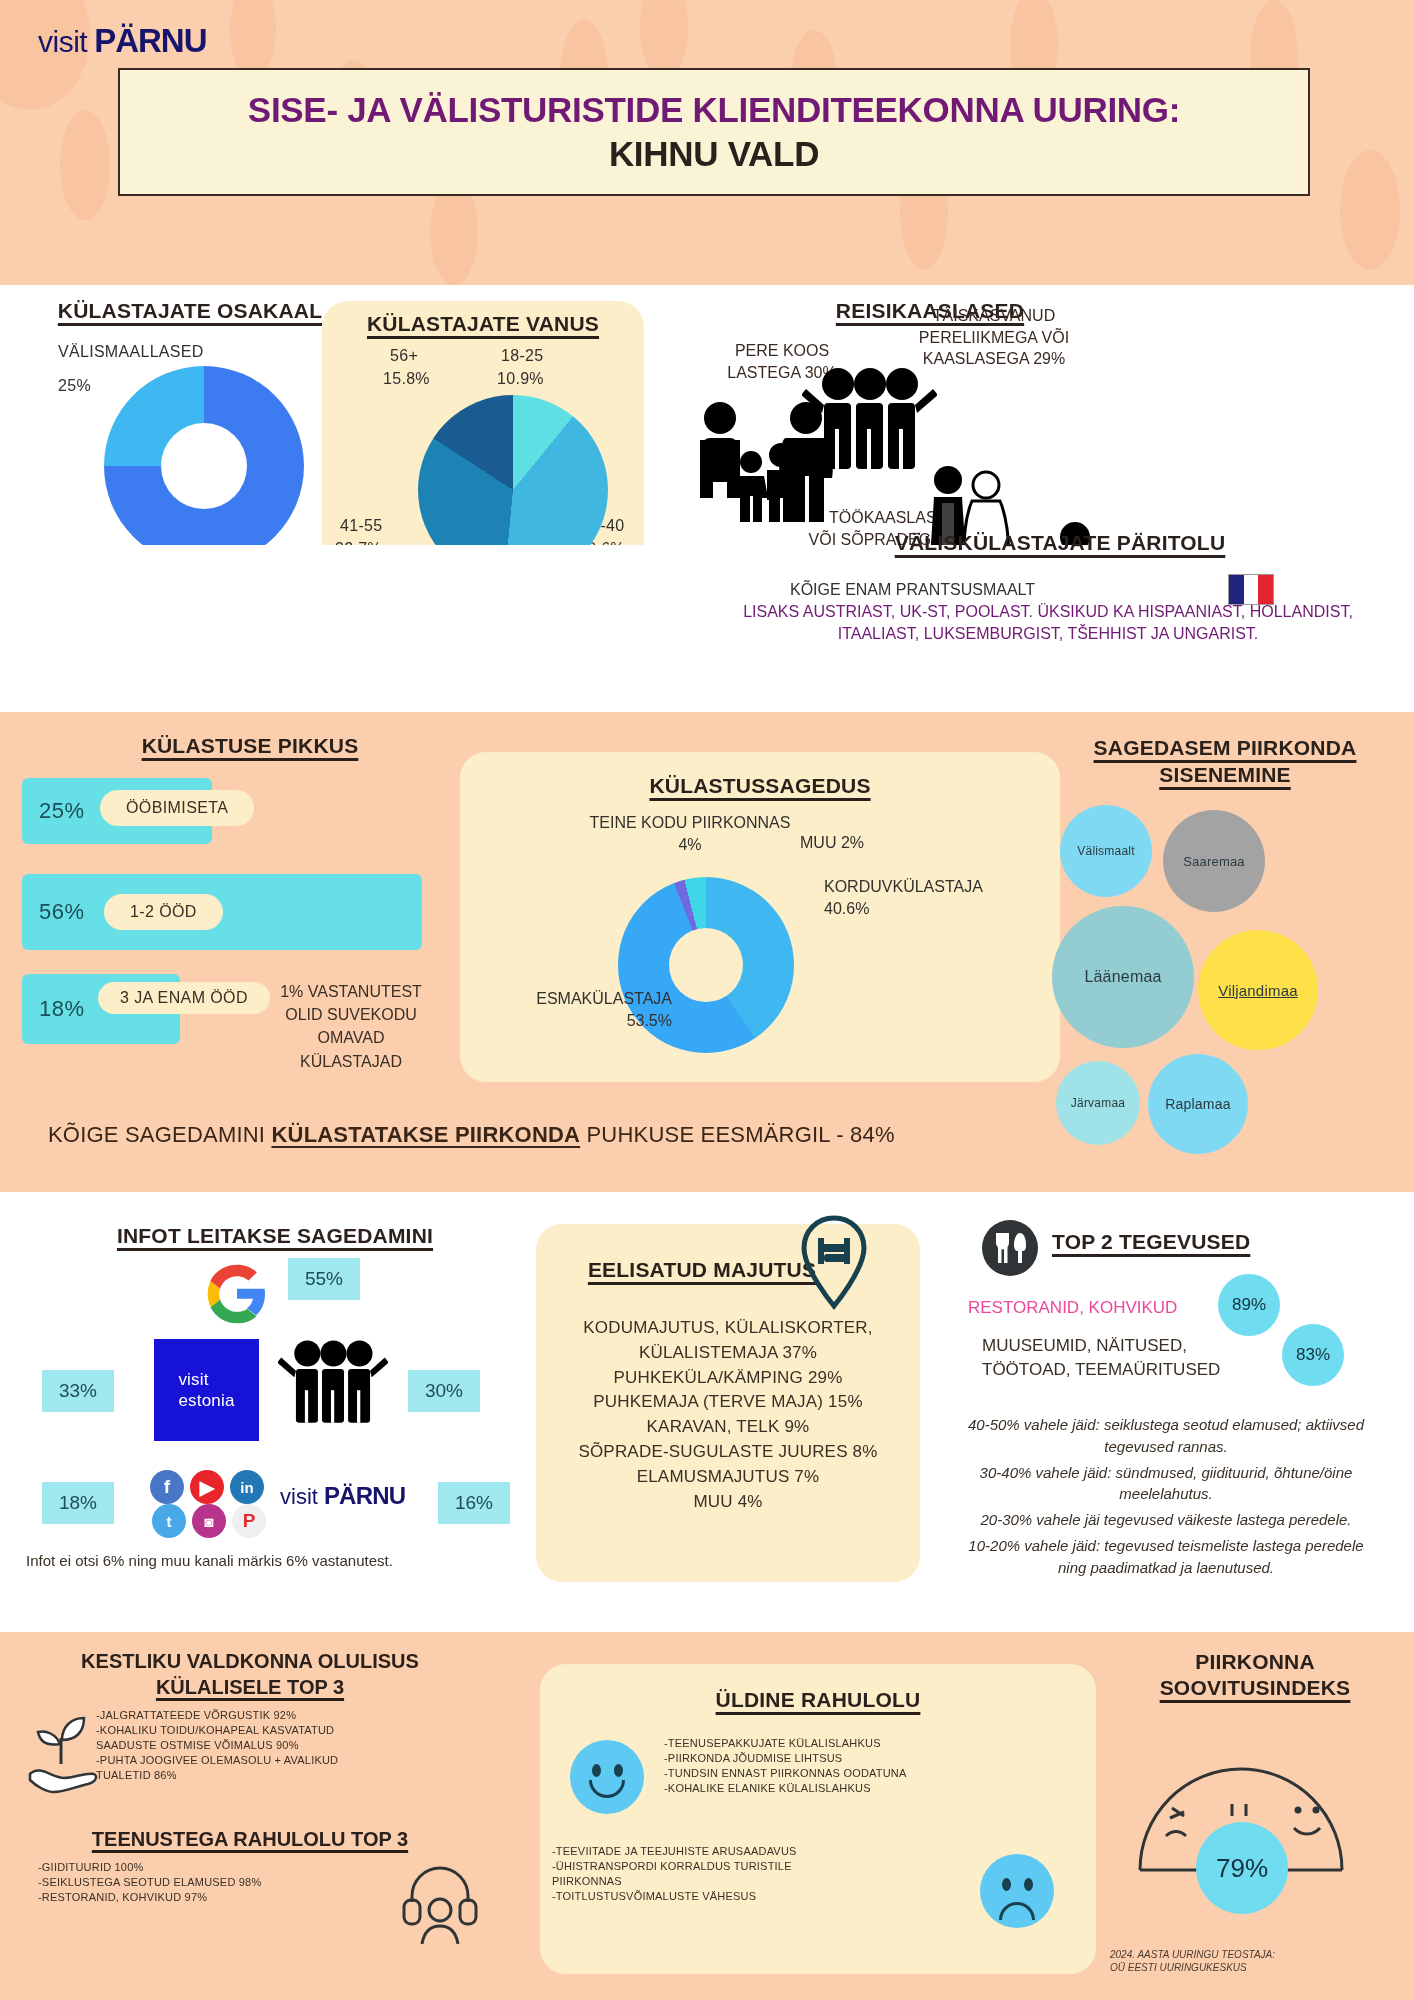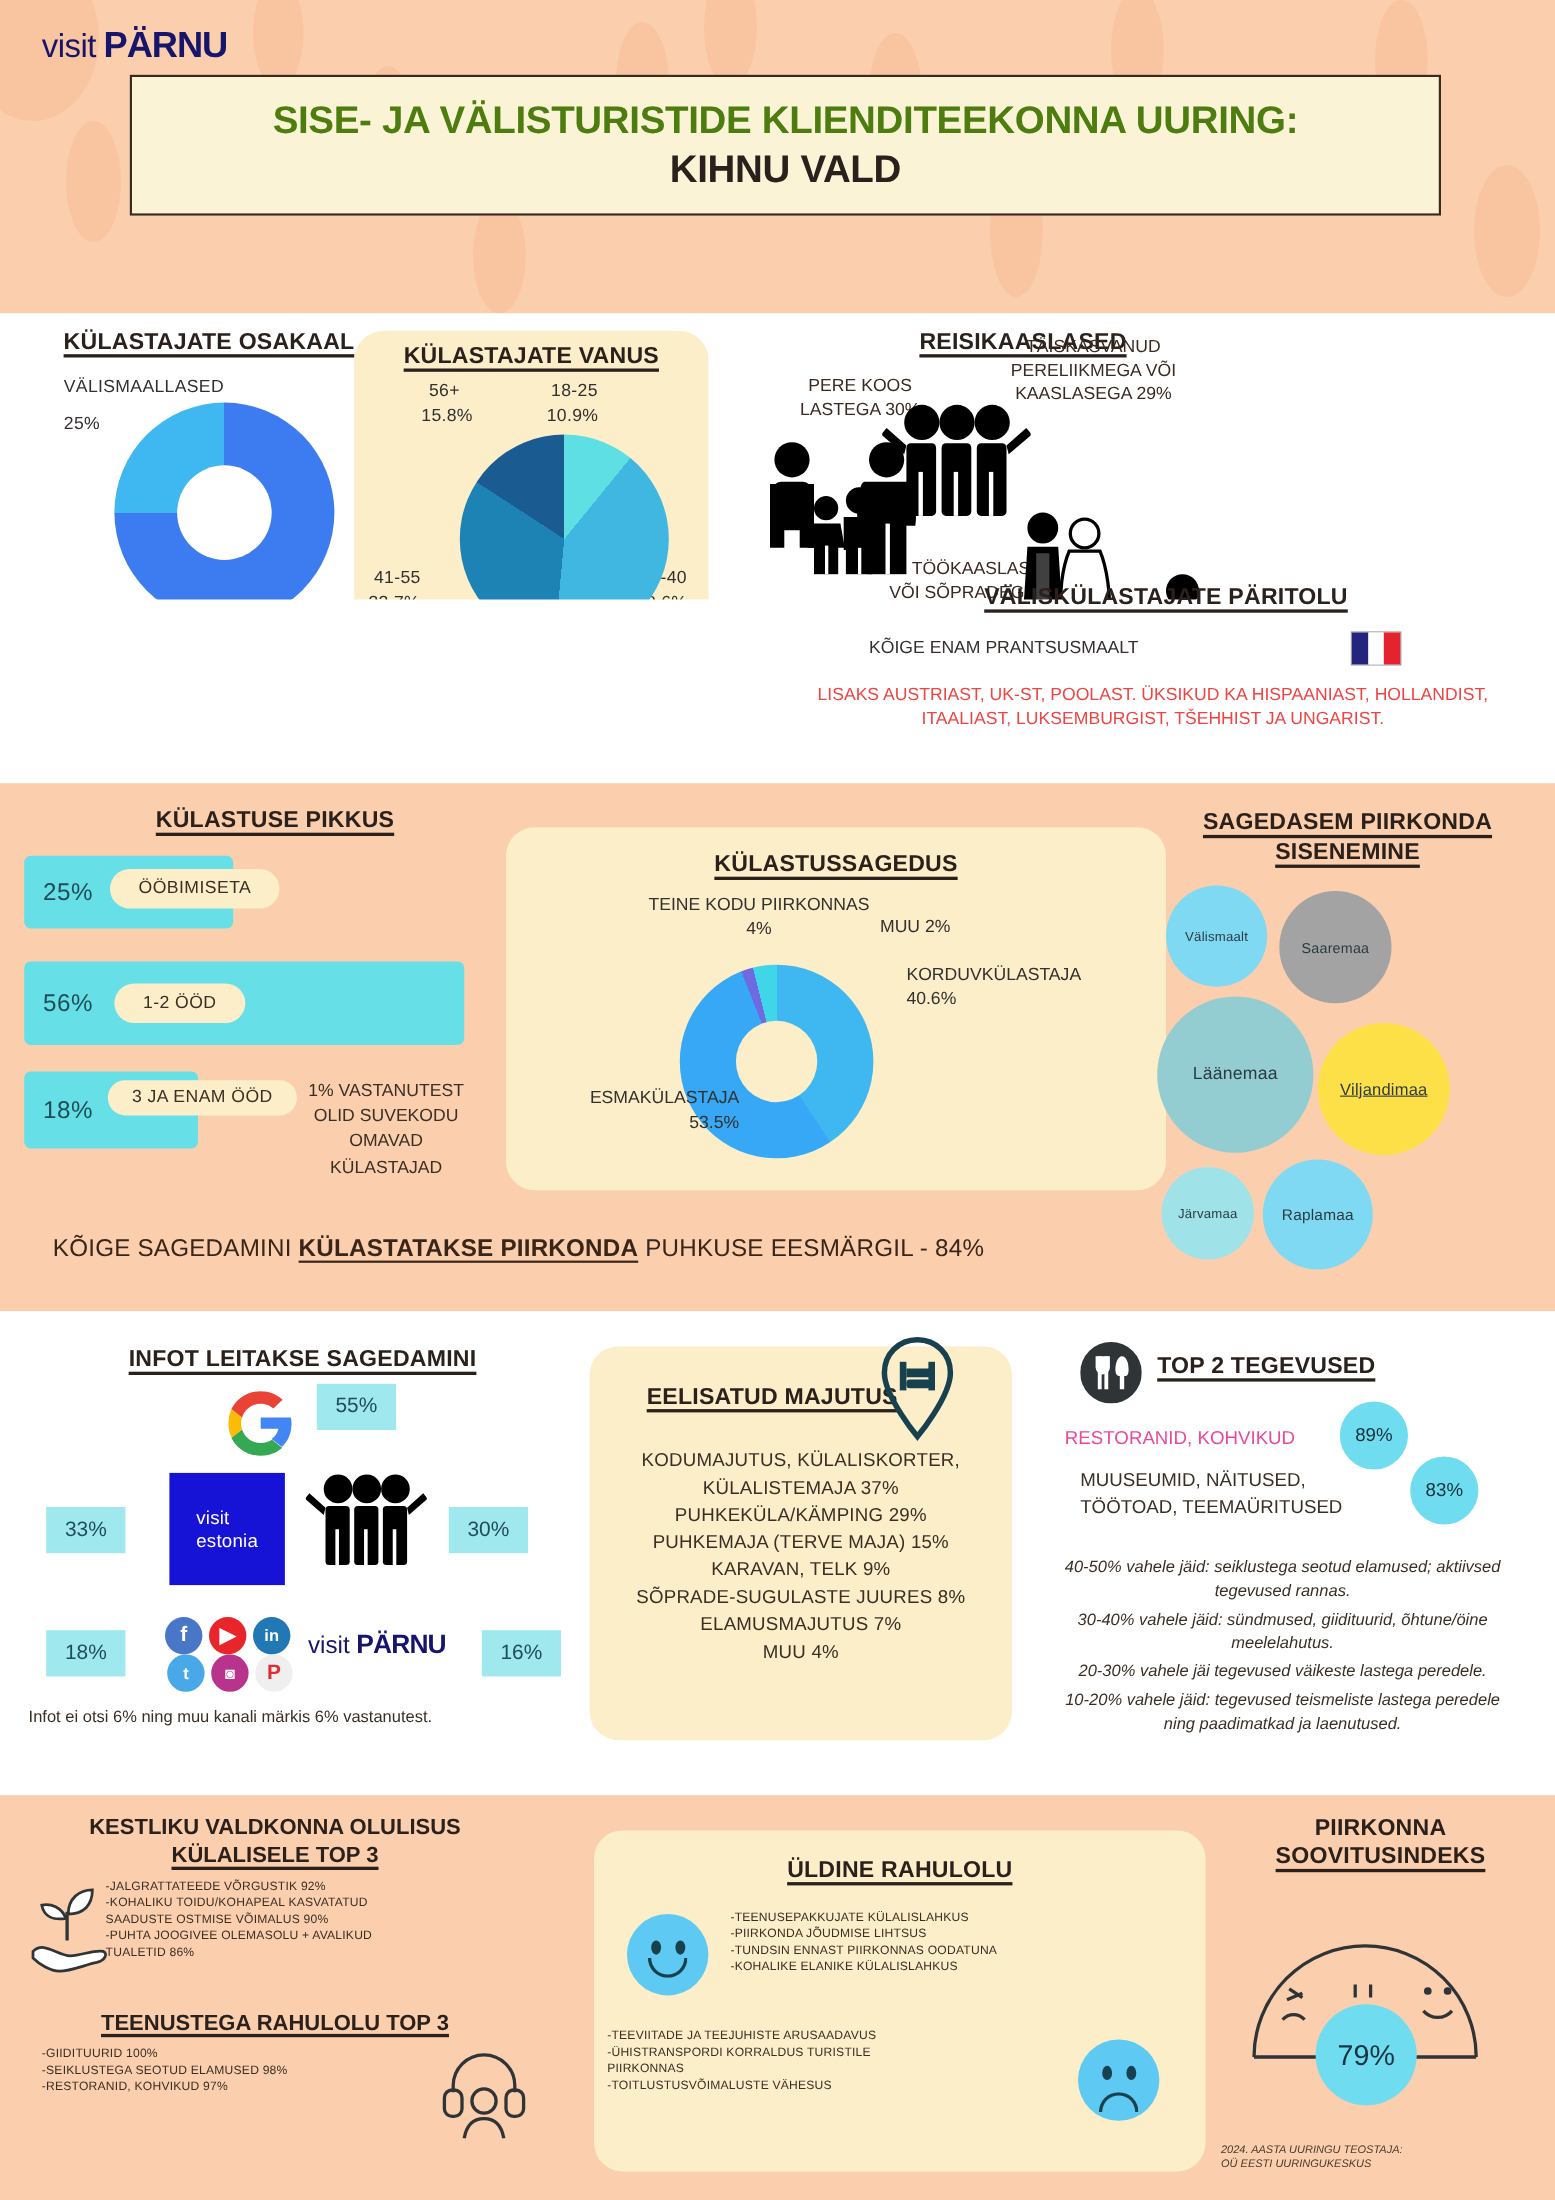--- a/index.html
+++ b/index.html
@@ -17,21 +17,21 @@
   .header .swoosh { position:absolute; border:20px solid #f9c3a1; border-radius:50%; opacity:.5; }
   .logo { position:absolute; left:38px; top:22px; z-index:5; display:flex; align-items:baseline; gap:7px;}
   .logo .v { font-size:30px; color:#17156b; letter-spacing:-.5px; font-weight:400;}
   .logo .p { font-size:33px; color:#17156b; font-weight:900; letter-spacing:-1px;}
   .title-box {
     position:absolute; left:118px; top:68px; width:1192px; min-height:128px;
     background:#fbf3d6; border:2px solid #3a2a22;
     display:flex; flex-direction:column; align-items:center; justify-content:center;
     padding:12px 20px; z-index:4;
   }
-  .title-box .l1 { font-size:35px; font-weight:900; letter-spacing:-.3px; color:#4d7c0f; text-align:center; line-height:1.25;}
+  .title-box .l1 { font-size:35px; font-weight:900; letter-spacing:-.3px; color:#701a75; text-align:center; line-height:1.25;}
   .title-box .l2 { font-size:35px; font-weight:900; letter-spacing:-.3px; color:#2b211c; text-align:right; line-height:1.25;}
 
   
   .band-white { background:#ffffff; }
   .band-peach { background:#fbcfae; }
 
   h2.sec {
     font-size:21px; font-weight:900; letter-spacing:.2px;
     text-decoration:underline; text-underline-offset:5px; text-decoration-thickness:3px;
     color:#2b211c; text-align:center;
@@ -231,21 +231,21 @@
   </div>
 
   <div style="position:absolute;left:0;top:545px;width:1414px;height:120px;background:#fff;">
     <h2 class="sec" style="position:absolute;left:760px;top:-14px;width:600px;">VÄLISKÜLASTAJATE PÄRITOLU</h2>
     <div style="position:absolute;left:790px;top:36px;font-size:16px;color:#33302e;">KÕIGE ENAM  PRANTSUSMAALT</div>
     <span class="flag" style="position:absolute;left:1228px;top:29px;">
       <i style="background:#22257e"></i>
         <i style="background:#fff"></i>
         <i style="background:#e4232e"></i>
     </span>
-    <div style="position:absolute;left:738px;top:76px;width:620px;font-size:16px;color:#ef4444;text-align:center;line-height:1.38;">LISAKS AUSTRIAST, UK-ST, POOLAST. ÜKSIKUD KA HISPAANIAST, HOLLANDIST, ITAALIAST, LUKSEMBURGIST, TŠEHHIST JA UNGARIST.</div>
+    <div style="position:absolute;left:738px;top:56px;width:620px;font-size:16px;color:#701a75;text-align:center;line-height:1.38;">LISAKS AUSTRIAST, UK-ST, POOLAST. ÜKSIKUD KA HISPAANIAST, HOLLANDIST, ITAALIAST, LUKSEMBURGIST, TŠEHHIST JA UNGARIST.</div>
   </div>
 
   <div class="band-peach s2" style="position:absolute;left:0;top:712px;width:1414px;height:480px;">
 
     <h2 class="sec" style="position:absolute;left:40px;top:22px;width:420px;">KÜLASTUSE PIKKUS</h2>
 
     <div class="bar" style="position:absolute;left:22px;top:66px;width:190px;height:66px;">
       <span class="pct">25%</span>
     </div>
     <div class="pill" style="position:absolute;left:100px;top:78px;">ÖÖBIMISETA</div>

